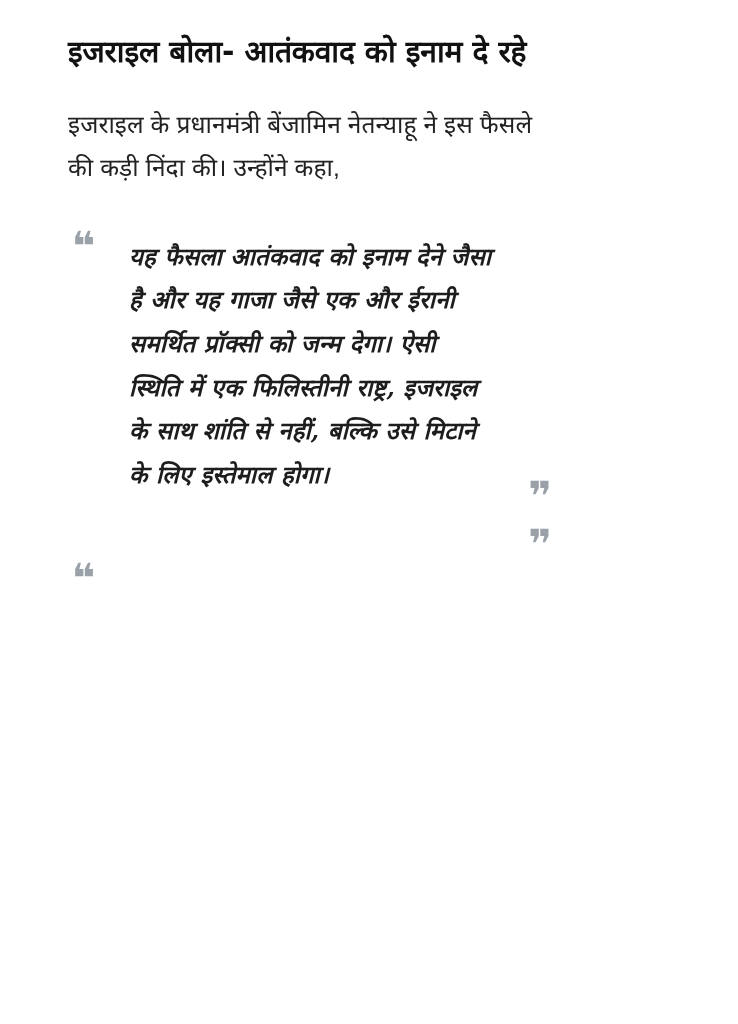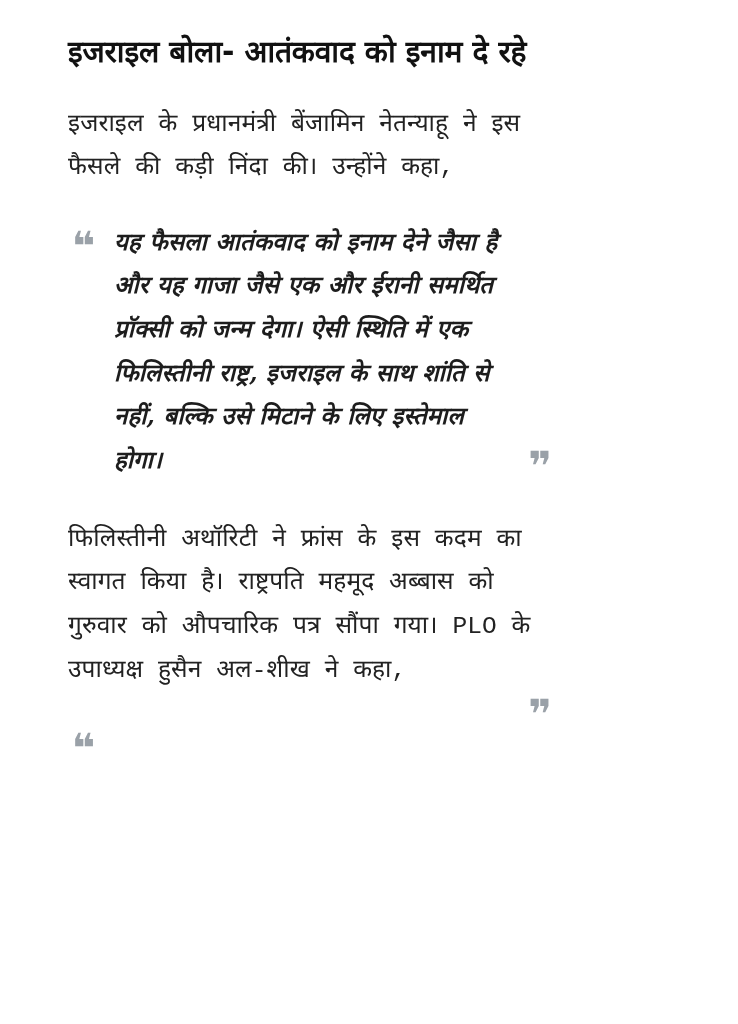--- a/index.html
+++ b/index.html
@@ -25,41 +25,41 @@
   .article-title {
     font-family: "DejaVu Sans", "Liberation Sans", sans-serif;
     font-weight: bold;
     font-size: 30px;
     line-height: 1.35;
     letter-spacing: -0.2px;
     color: #111111;
     margin: 6px 0 30px 0;
   }
   .para {
-    font-family: Liberation Mono, monospace;
+    font-family: Liberation Sans, sans-serif;
     font-size: 24.5px;
     line-height: 1.78;
     color: #222222;
     margin: 0 0 26px 0;
     letter-spacing: 0.1px;
   }
   .quote-block {
     position: relative;
     margin: 0 0 30px 0;
     padding: 4px 46px 6px 46px;
     box-sizing: border-box;
   }
   .quote-text {
     font-family: "DejaVu Serif", "Liberation Serif", serif;
     font-style: italic;
     font-weight: bold;
     font-size: 24px;
     line-height: 1.82;
     color: #1d1d1d;
-    margin: 0;
+    margin: 15px;
     letter-spacing: 0.1px;
   }
   .quote-mark {
     position: absolute;
     font-family: "DejaVu Sans", "Liberation Sans", sans-serif;
     font-weight: bold;
     font-size: 40px;
     line-height: 1;
     color: #9aa1a8;
     user-select: none;
@@ -87,21 +87,20 @@
   <h1 class="article-title">इजराइल बोला- आतंकवाद को इनाम दे रहे</h1>
 
   <p class="para">इजराइल के प्रधानमंत्री बेंजामिन नेतन्याहू ने इस फैसले की कड़ी निंदा की। उन्होंने कहा,</p>
 
   <div class="quote-block first">
     <span class="quote-mark open">❝</span>
     <p class="quote-text">यह फैसला आतंकवाद को इनाम देने जैसा है और यह गाजा जैसे एक और ईरानी समर्थित प्रॉक्सी को जन्म देगा। ऐसी स्थिति में एक फिलिस्तीनी राष्ट्र, इजराइल के साथ शांति से नहीं, बल्कि उसे मिटाने के लिए इस्तेमाल होगा।</p>
     <span class="quote-mark close">❞</span>
   </div>
 
-  <p class="para">फिलिस्तीनी अथॉरिटी ने फ्रांस के इस कदम का स्वागत किया है। राष्ट्रपति महमूद अब्बास को गुरुवार को औपचारिक पत्र सौंपा गया। PLO के उपाध्यक्ष हुसैन अल-शीख ने कहा,</p>
 
   <div class="quote-block second">
     <span class="quote-mark open">❝</span>
     <span class="quote-mark close">❞</span>
   </div>
 
   <div class="spacer-bottom"></div>
 </div>
 
 </body></html>

